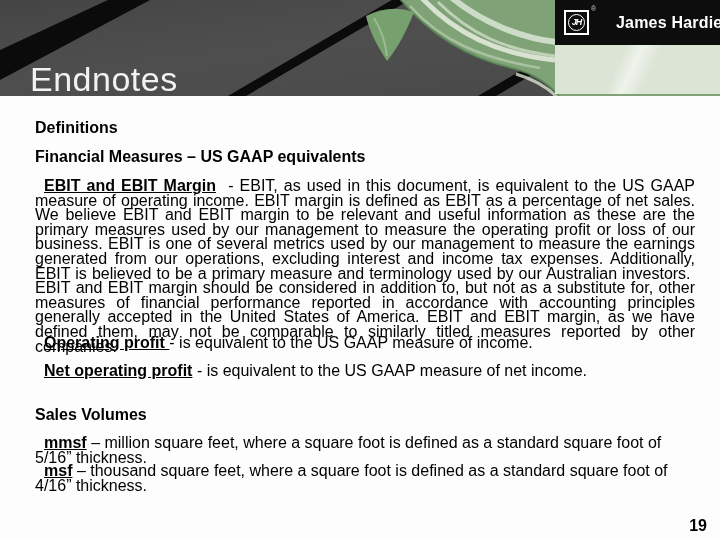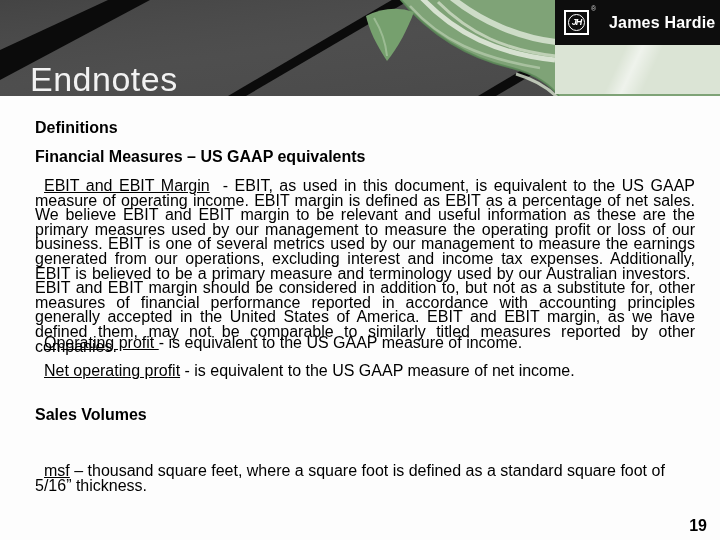--- a/index.html
+++ b/index.html
@@ -27,21 +27,21 @@
   .slide-title {
     position: absolute; left: 30px; top: 62px;
     font-size: 34px; font-weight: 400;
     color: #f2f2f2; letter-spacing: 0.5px;
     line-height: 1;
   }
   .brand-box {
     position: absolute; left: 555px; top: 0;
     width: 165px; height: 45px;
     background: #0d0d0d;
-    display: flex; align-items: center;
+    display: flex; align-items: center; gap: 7px;
   }
   .emblem {
     position: relative;
     width: 25px; height: 25px;
     margin-left: 9px;
     border: 2px solid #ffffff;
     display: flex; align-items: center; justify-content: center;
     flex: 0 0 auto;
   }
   .emblem-circle {
@@ -71,21 +71,21 @@
   }
 
   
   .content { position: absolute; left: 0; top: 0; width: 720px; height: 540px; color: #000; }
   .textline, .para {
     position: absolute; left: 35px; width: 660px;
     font-size: 16px; line-height: 14.6px;
   }
   .heading { font-weight: bold; }
   .para { text-align: justify; }
-  .lead { font-weight: normal; text-decoration: underline; padding-left: 9px; }
+  .lead { font-weight: bold; text-decoration: underline; padding-left: 9px; }
   .page-number {
     position: absolute; top: 517px; right: 13px;
     font-size: 16px; font-weight: bold; color: #000;
   }
 </style>
 </head>
 <body>
 
 <div class="slide">
 
@@ -147,21 +147,24 @@
     <div class="textline" style="top:336px">
       <span class="lead">Operating profit </span><span>- </span><span>is equivalent to the US GAAP measure of income.</span>
     </div>
 
     <div class="textline" style="top:364px">
       <span class="lead">Net operating profit</span><span> - </span><span>is equivalent to the US GAAP measure of net income.</span>
     </div>
 
     <div class="textline heading" style="top:408px">Sales Volumes</div>
 
+    <div class="textline" style="top:436px">
+      <span class="lead">mmsf</span><span> – </span><span>million square feet, where a square foot is defined as a standard square foot of 5/16” thickness.</span>
+    </div>
 
     <div class="textline" style="top:464px">
-      <span class="lead">msf</span><span> – </span><span>thousand square feet, where a square foot is defined as a standard square foot of 5/16” thickness.</span>
+      <span class="lead">msf</span><span> – </span><span>thousand square feet, where a square foot is defined as a standard square foot of 4/16” thickness.</span>
     </div>
 
     <div class="page-number">19</div>
   </div>
 
 </div>
 
 </body></html>

